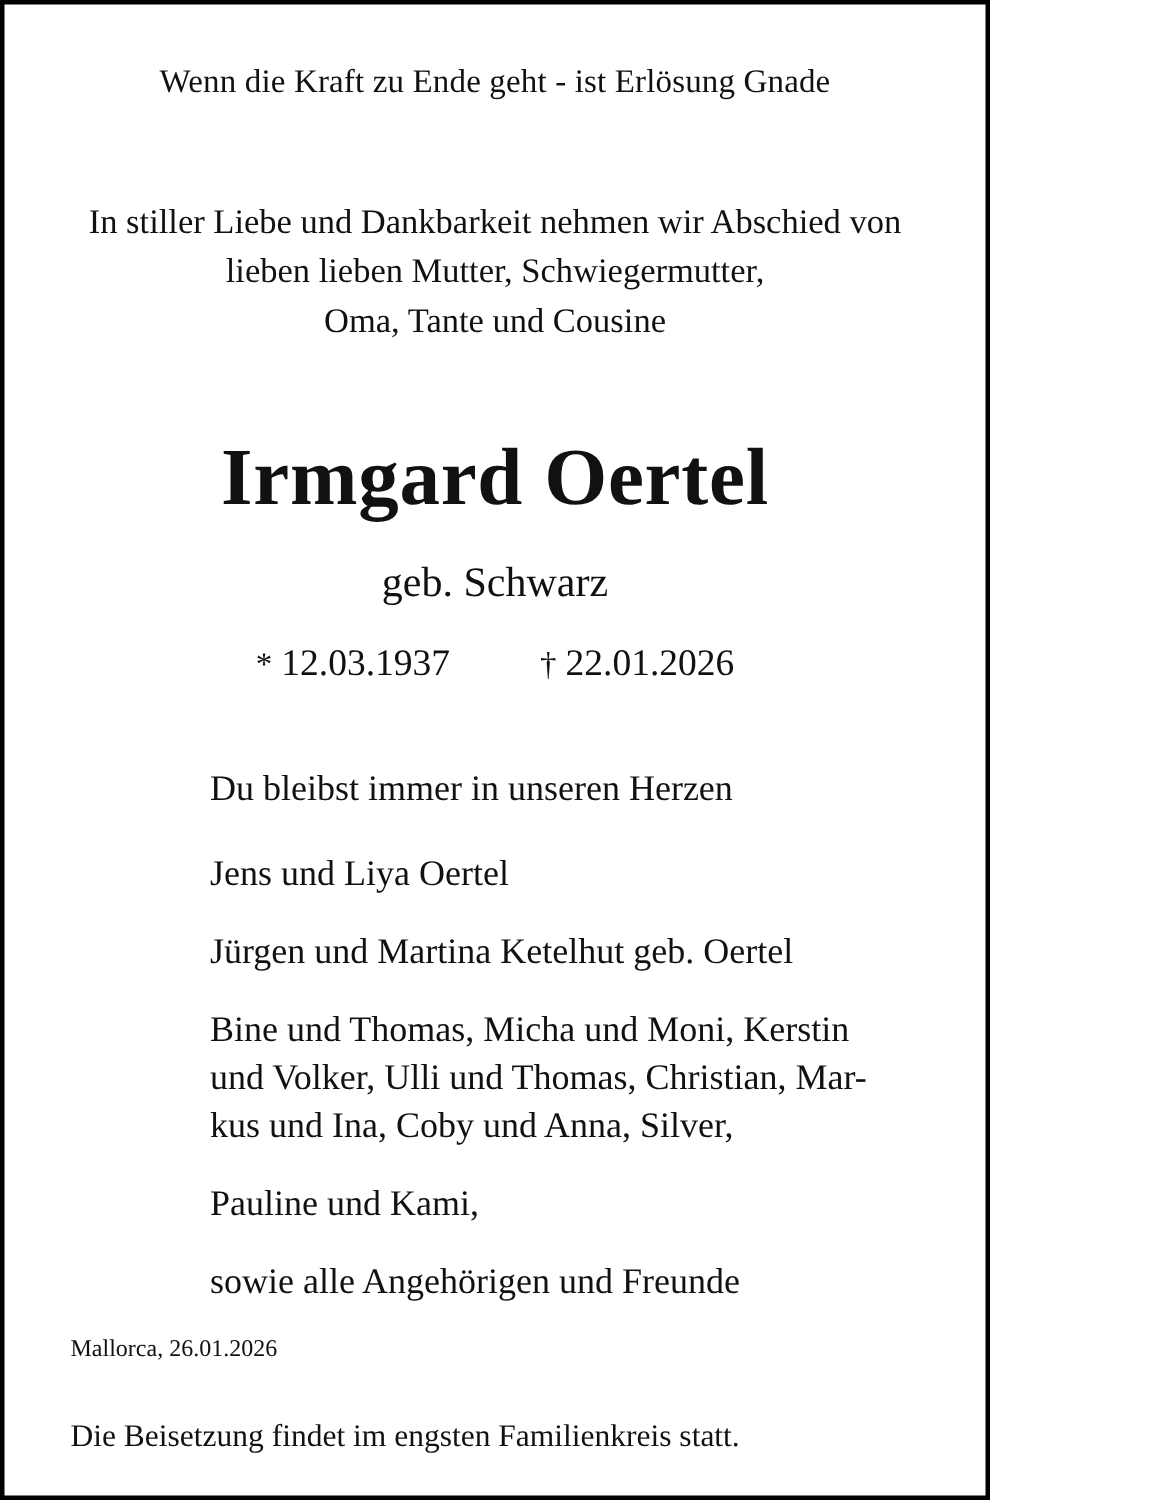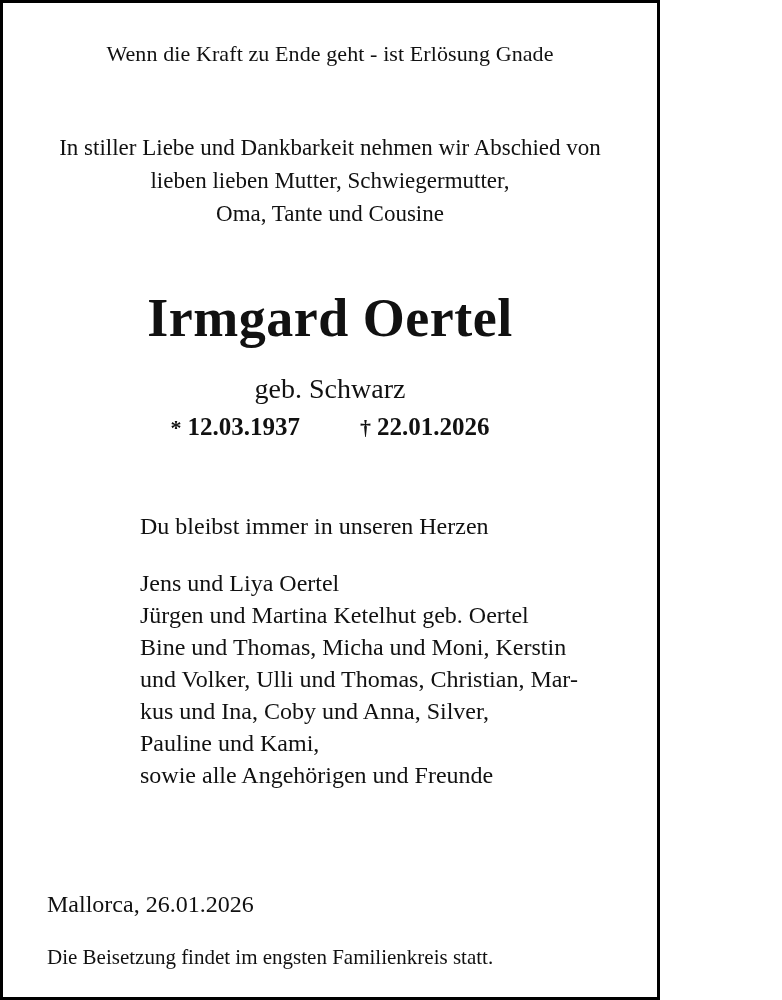--- a/index.html
+++ b/index.html
@@ -40,42 +40,41 @@
       top: 284px;
       font-size: 54px;
       font-weight: bold;
       letter-spacing: 0.5px;
     }
     .maiden {
       top: 370px;
       font-size: 28px;
     }
     .dates {
-      top: 410px;
+      top: 426px;
       font-size: 25px;
       display: flex;
       justify-content: center;
       gap: 60px;
-      font-weight: bold;
     }
     .dates .sym { font-size: 22px; margin-right: 6px; }
 
     .body-block {
       left: 137px;
       font-size: 24px;
     }
     .farewell { top: 510px; }
     .mourners { top: 564px; line-height: 32px; }
     .mourners .group { margin: 0; }
-    .mourners .gap { margin-top: 0; }
+    .mourners .gap { margin-top: 20px; }
 
     .place-date {
       left: 44px;
       top: 888px;
-      font-size: 24px;
+      font-size: 16px;
     }
     .burial {
       left: 44px;
       top: 942px;
       font-size: 21px;
     }
   </style>
 </head>
 <body>
 

